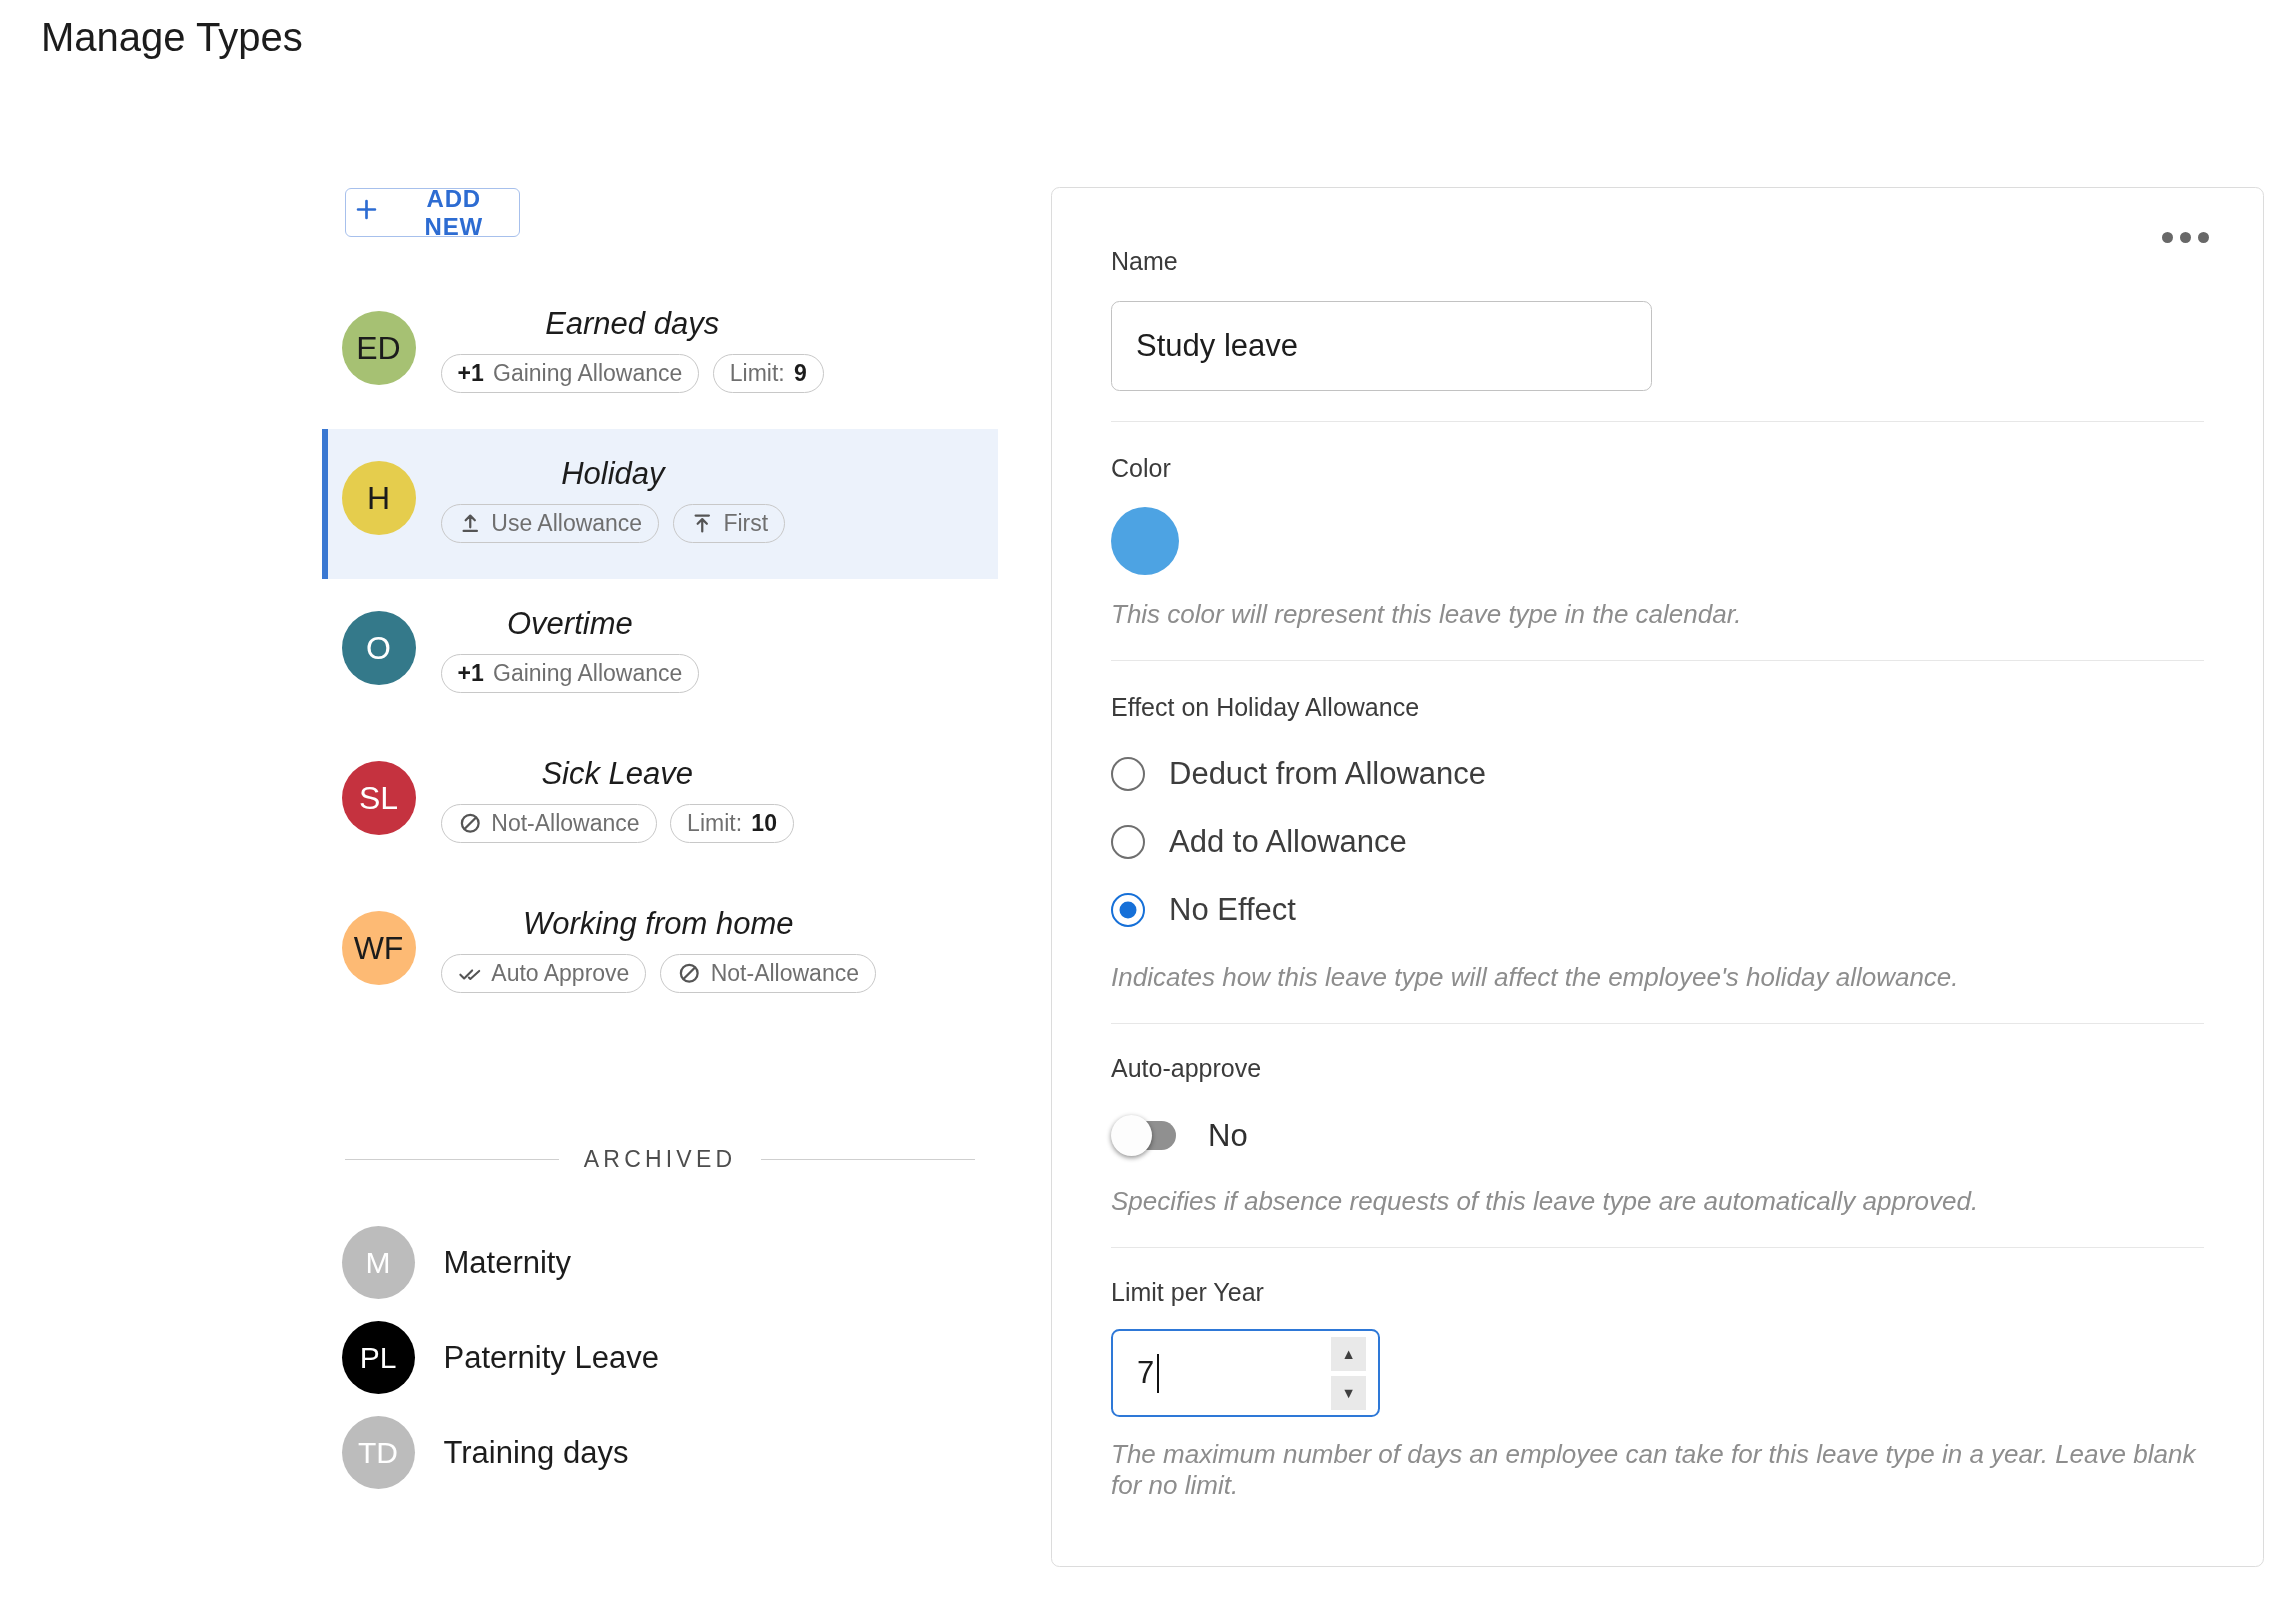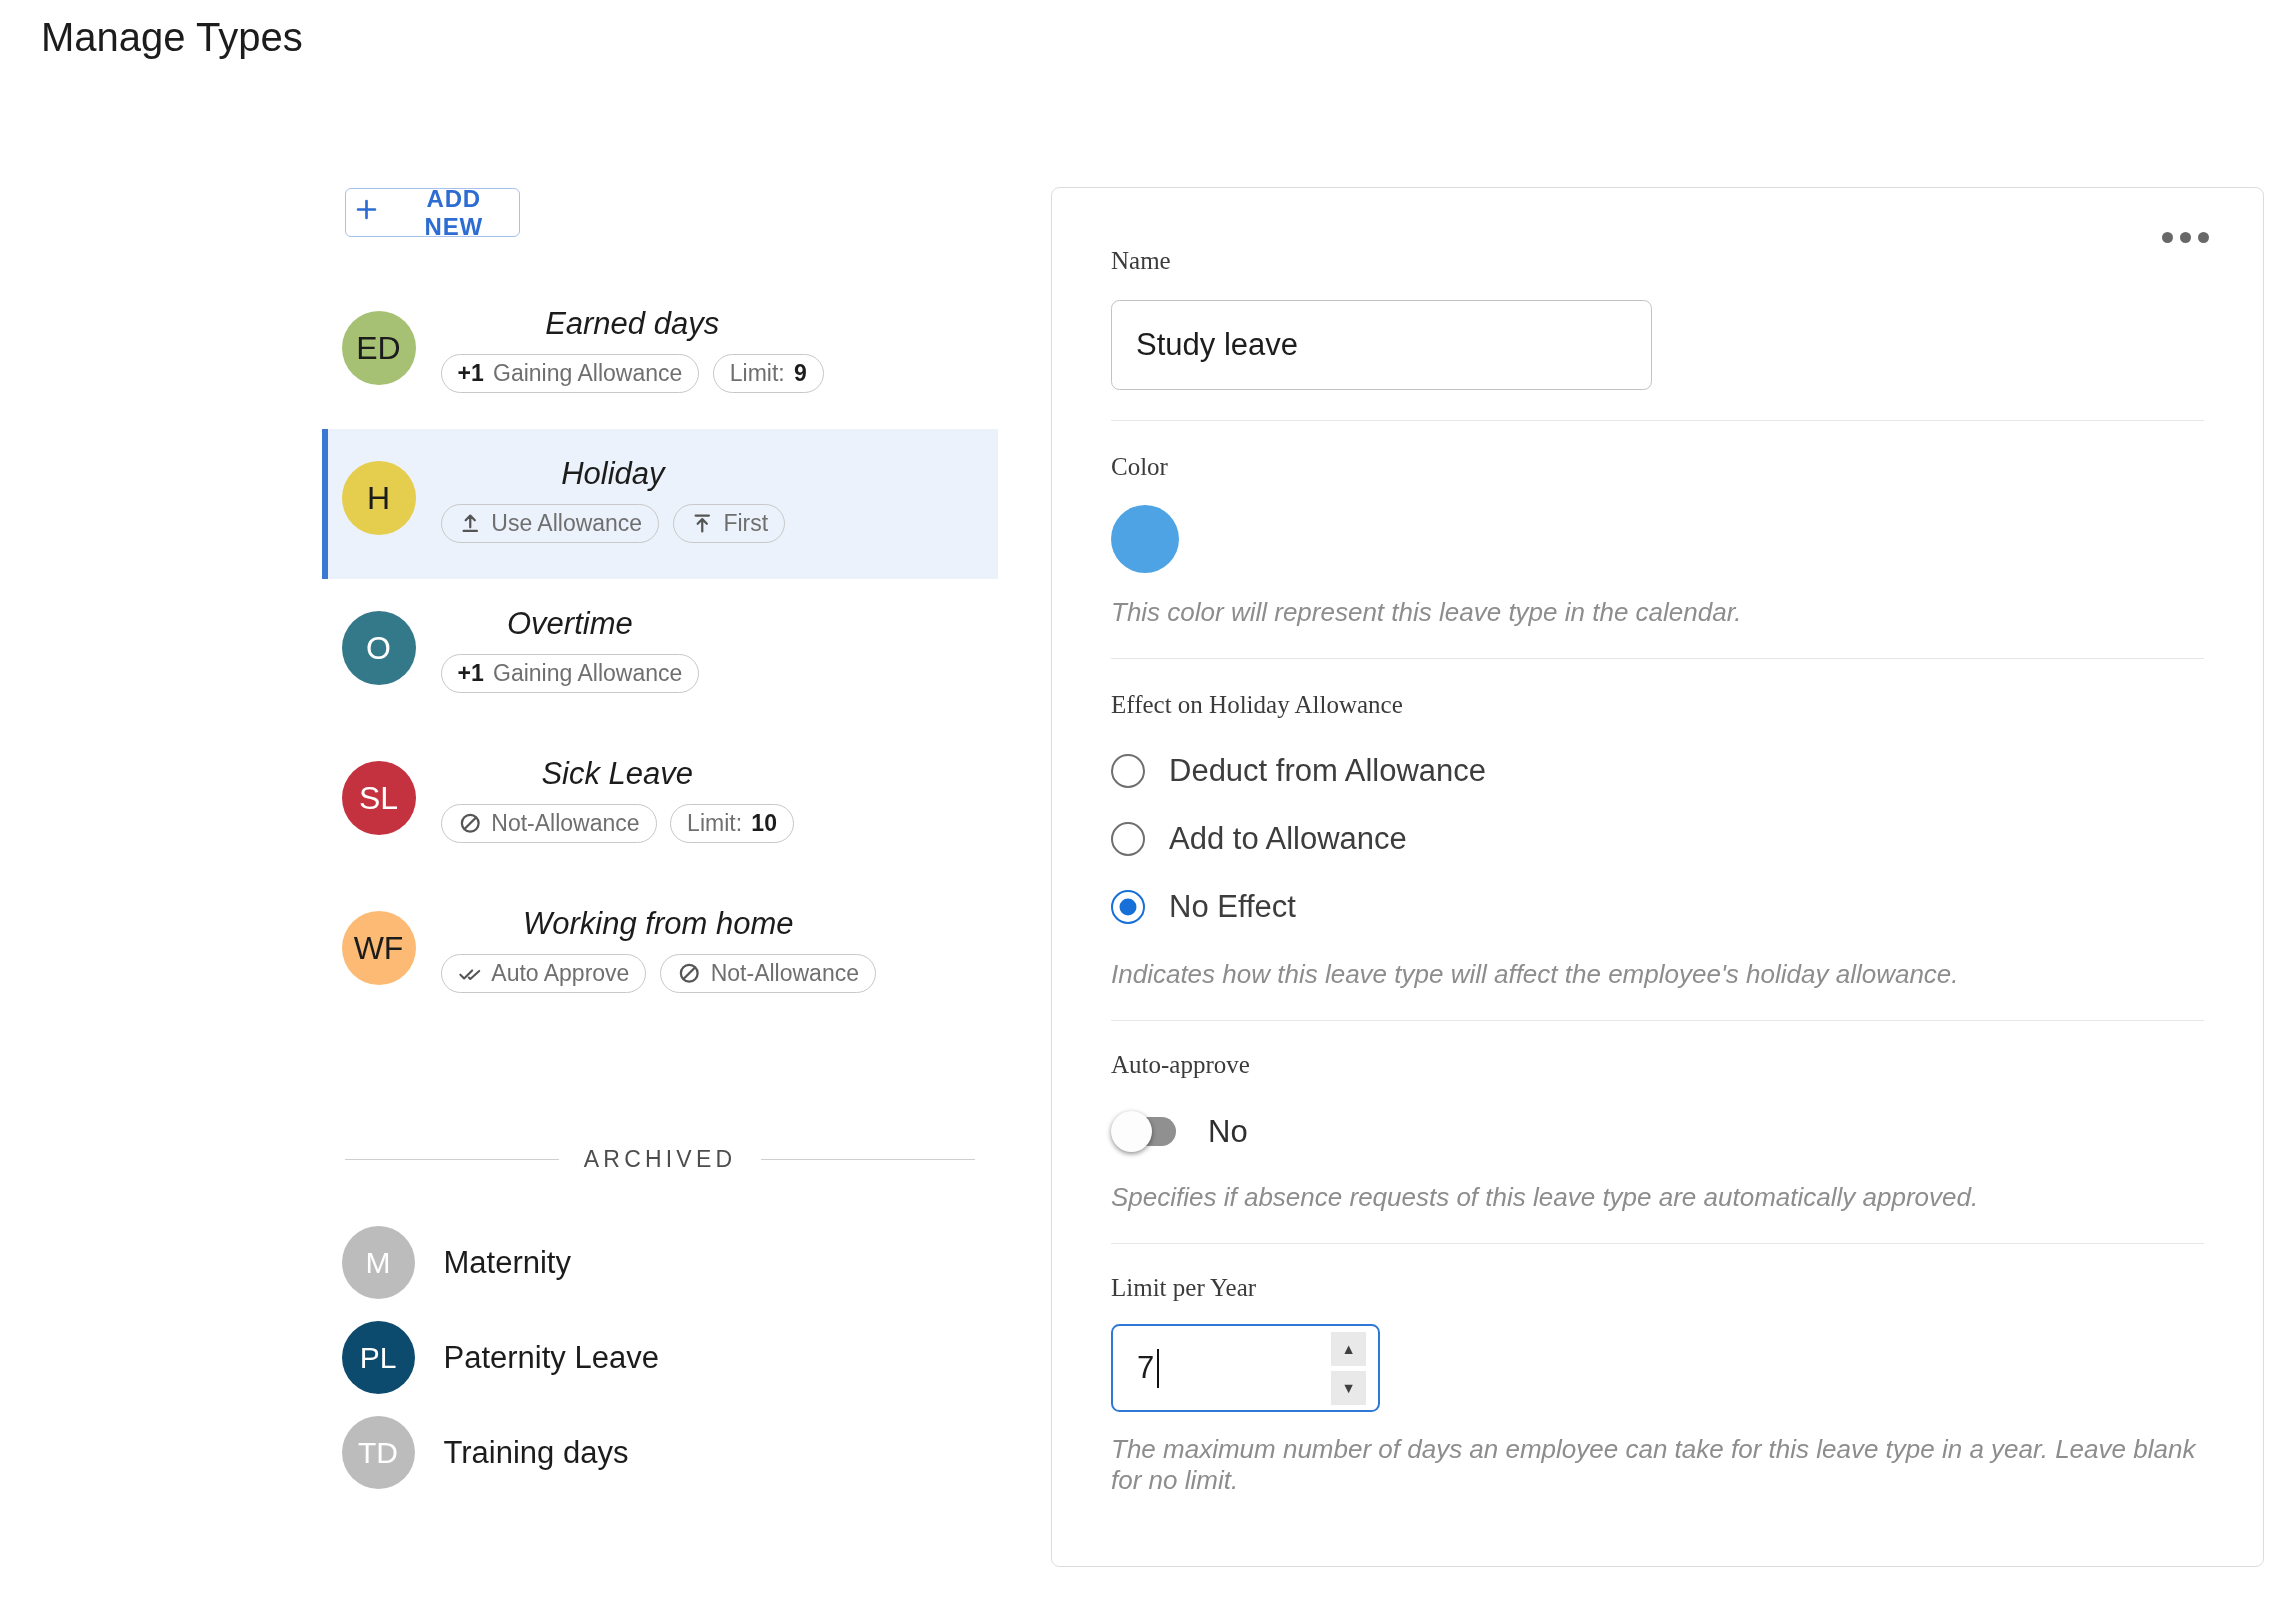--- a/index.html
+++ b/index.html
@@ -42,21 +42,21 @@
   .arch-circle{width:73px;height:73px;border-radius:50%;display:flex;align-items:center;
     justify-content:center;font-size:30px;}
   .arch-name{font-size:31px;color:#1c1c1c;}
 
   
   .panel{position:absolute;left:1051px;top:187px;width:1213px;height:1380px;box-sizing:border-box;
     border:1.7px solid #dcdcdc;border-radius:8.4px;background:#fff;padding:59px 59px 0;}
   .kebab{position:absolute;top:39px;right:49px;display:flex;gap:6.8px;cursor:pointer;padding:5px;}
   .kebab i{width:11px;height:11px;border-radius:50%;background:#686868;}
 
-  .field-label{font-size:25px;color:#3b3b3b;font-family:Liberation Serif, serif;}
+  .field-label{font-size:25px;color:#3b3b3b;}
   .name-input{display:block;margin-top:25px;width:541px;height:90px;border:1.7px solid #c2c2c2;
     border-radius:8.4px;font-size:31px;color:#1d1d1d;padding:0 24px;box-sizing:border-box;
     font-family:"Liberation Sans",sans-serif;outline:none;}
 
   .divider{border:none;border-top:1.7px solid #e7e7e7;margin:30px 0 0;}
 
   .swatch{margin-top:24px;width:68px;height:68px;border-radius:50%;cursor:pointer;}
   .helper{margin-top:24px;font-size:26px;font-style:italic;color:#8d8d8d;}
 
   .radio-row{display:flex;align-items:center;gap:24px;margin-top:32px;cursor:pointer;}
@@ -221,21 +221,21 @@
     <span class="line"></span>
   </div>
 
   <div id="arch-rows">
   <div class="arch-row">
     <div class="arch-circle" style="background: rgb(188, 188, 188); color: rgb(255, 255, 255);">M</div>
     <div class="arch-name">Maternity</div>
   </div>
 
   <div class="arch-row">
-    <div class="arch-circle" style="background: #0c4a6e; color: rgb(255, 255, 255);">PL</div>
+    <div class="arch-circle" style="background: #000000; color: rgb(255, 255, 255);">PL</div>
     <div class="arch-name">Paternity Leave</div>
   </div>
 
   <div class="arch-row">
     <div class="arch-circle" style="background: rgb(188, 188, 188); color: rgb(255, 255, 255);">TD</div>
     <div class="arch-name">Training days</div>
   </div>
 </div>
 </div>
 

